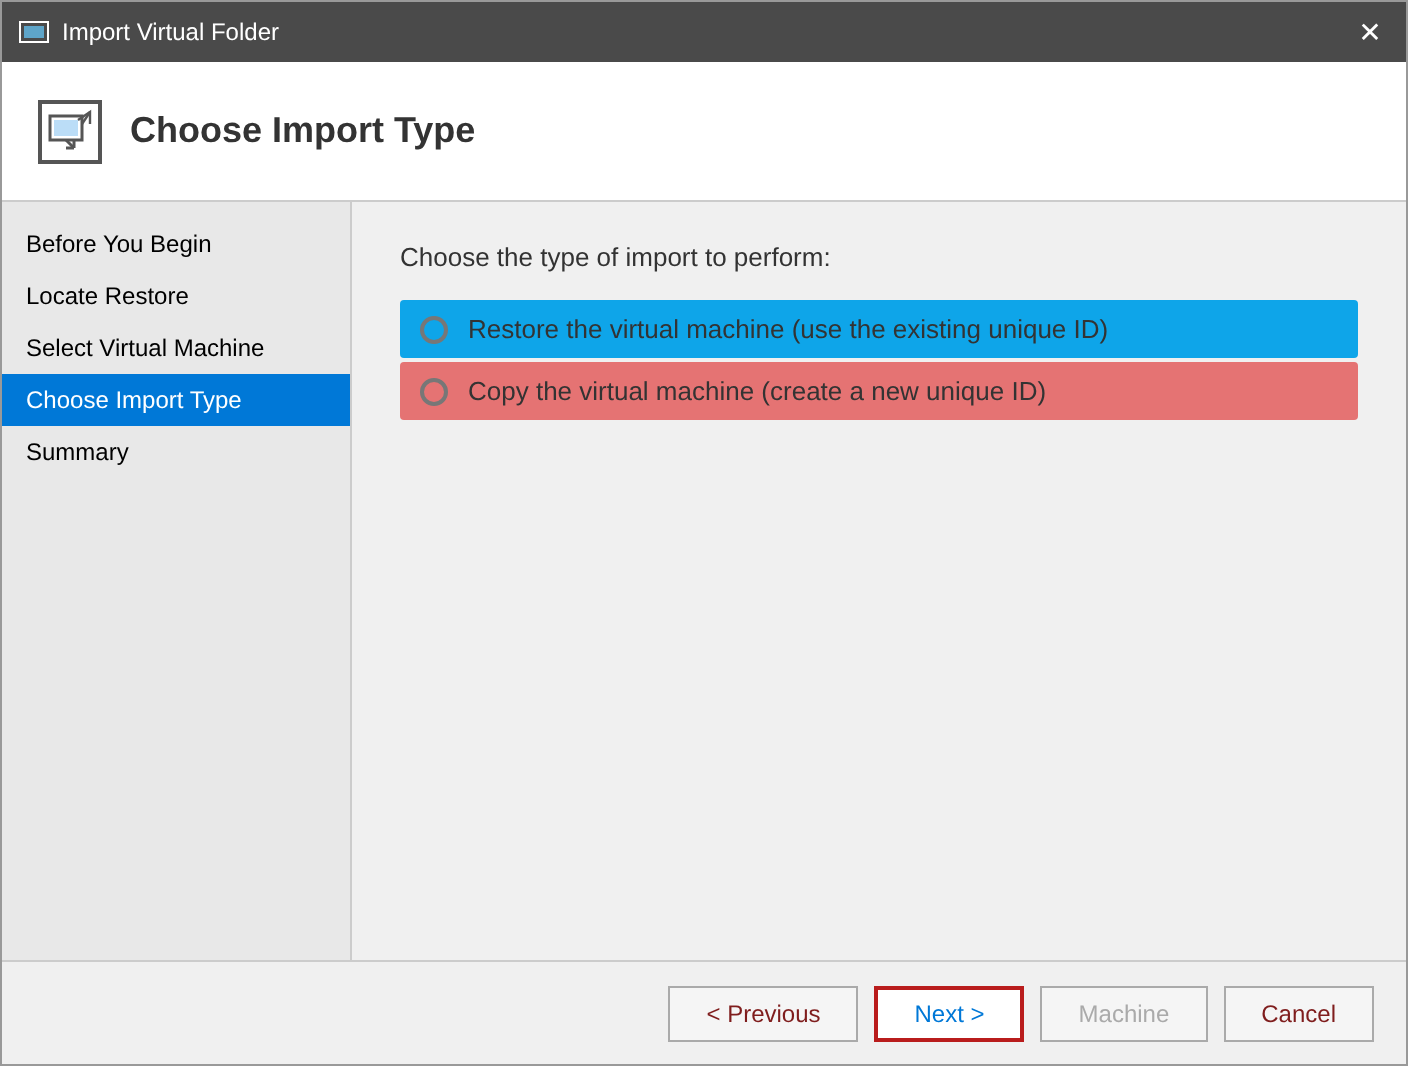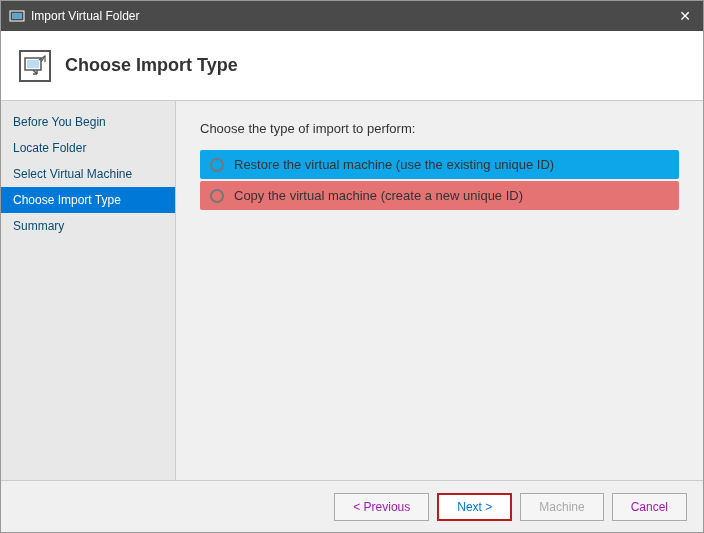--- a/index.html
+++ b/index.html
@@ -97,21 +97,21 @@
       width: 175px;
       background: #e8e8e8;
       border-right: 1px solid #ccc;
       flex-shrink: 0;
       padding: 8px 0;
     }
 
     .sidebar-item {
       padding: 6px 12px;
       cursor: pointer;
-      color: #0c4a6e;
+      color: #000000;
       font-size: 12px;
     }
 
     .sidebar-item.active {
       background: #0078d7;
       color: #fff;
     }
 
     .main-content {
       flex: 1;
@@ -188,21 +188,21 @@
       gap: 8px;
       flex-shrink: 0;
     }
 
     .btn {
       padding: 5px 18px;
       font-size: 12px;
       cursor: pointer;
       border: 1px solid #aaa;
       background: #f5f5f5;
-      color: #a21caf;
+      color: #7f1d1d;
       min-width: 70px;
       height: 28px;
       display: flex;
       align-items: center;
       justify-content: center;
     }
 
     .btn.next {
       border: 2px solid #b91c1c;
       color: #0078d7;
@@ -243,21 +243,21 @@
         <line x1="18" y1="8" x2="22" y2="2" stroke="#555" stroke-width="1.2"></line>
       </svg>
     </div>
     <span class="header-title">Choose Import Type</span>
   </div>
 
   <div class="content-area">
 
     <div class="sidebar">
       <div class="sidebar-item">Before You Begin</div>
-      <div class="sidebar-item">Locate Folder</div>
+      <div class="sidebar-item">Locate Restore</div>
       <div class="sidebar-item">Select Virtual Machine</div>
       <div class="sidebar-item active">Choose Import Type</div>
       <div class="sidebar-item">Summary</div>
     </div>
 
     <div class="main-content">
       <div class="main-label">Choose the type of import to perform:</div>
 
 
       <div class="option-row light-green">

